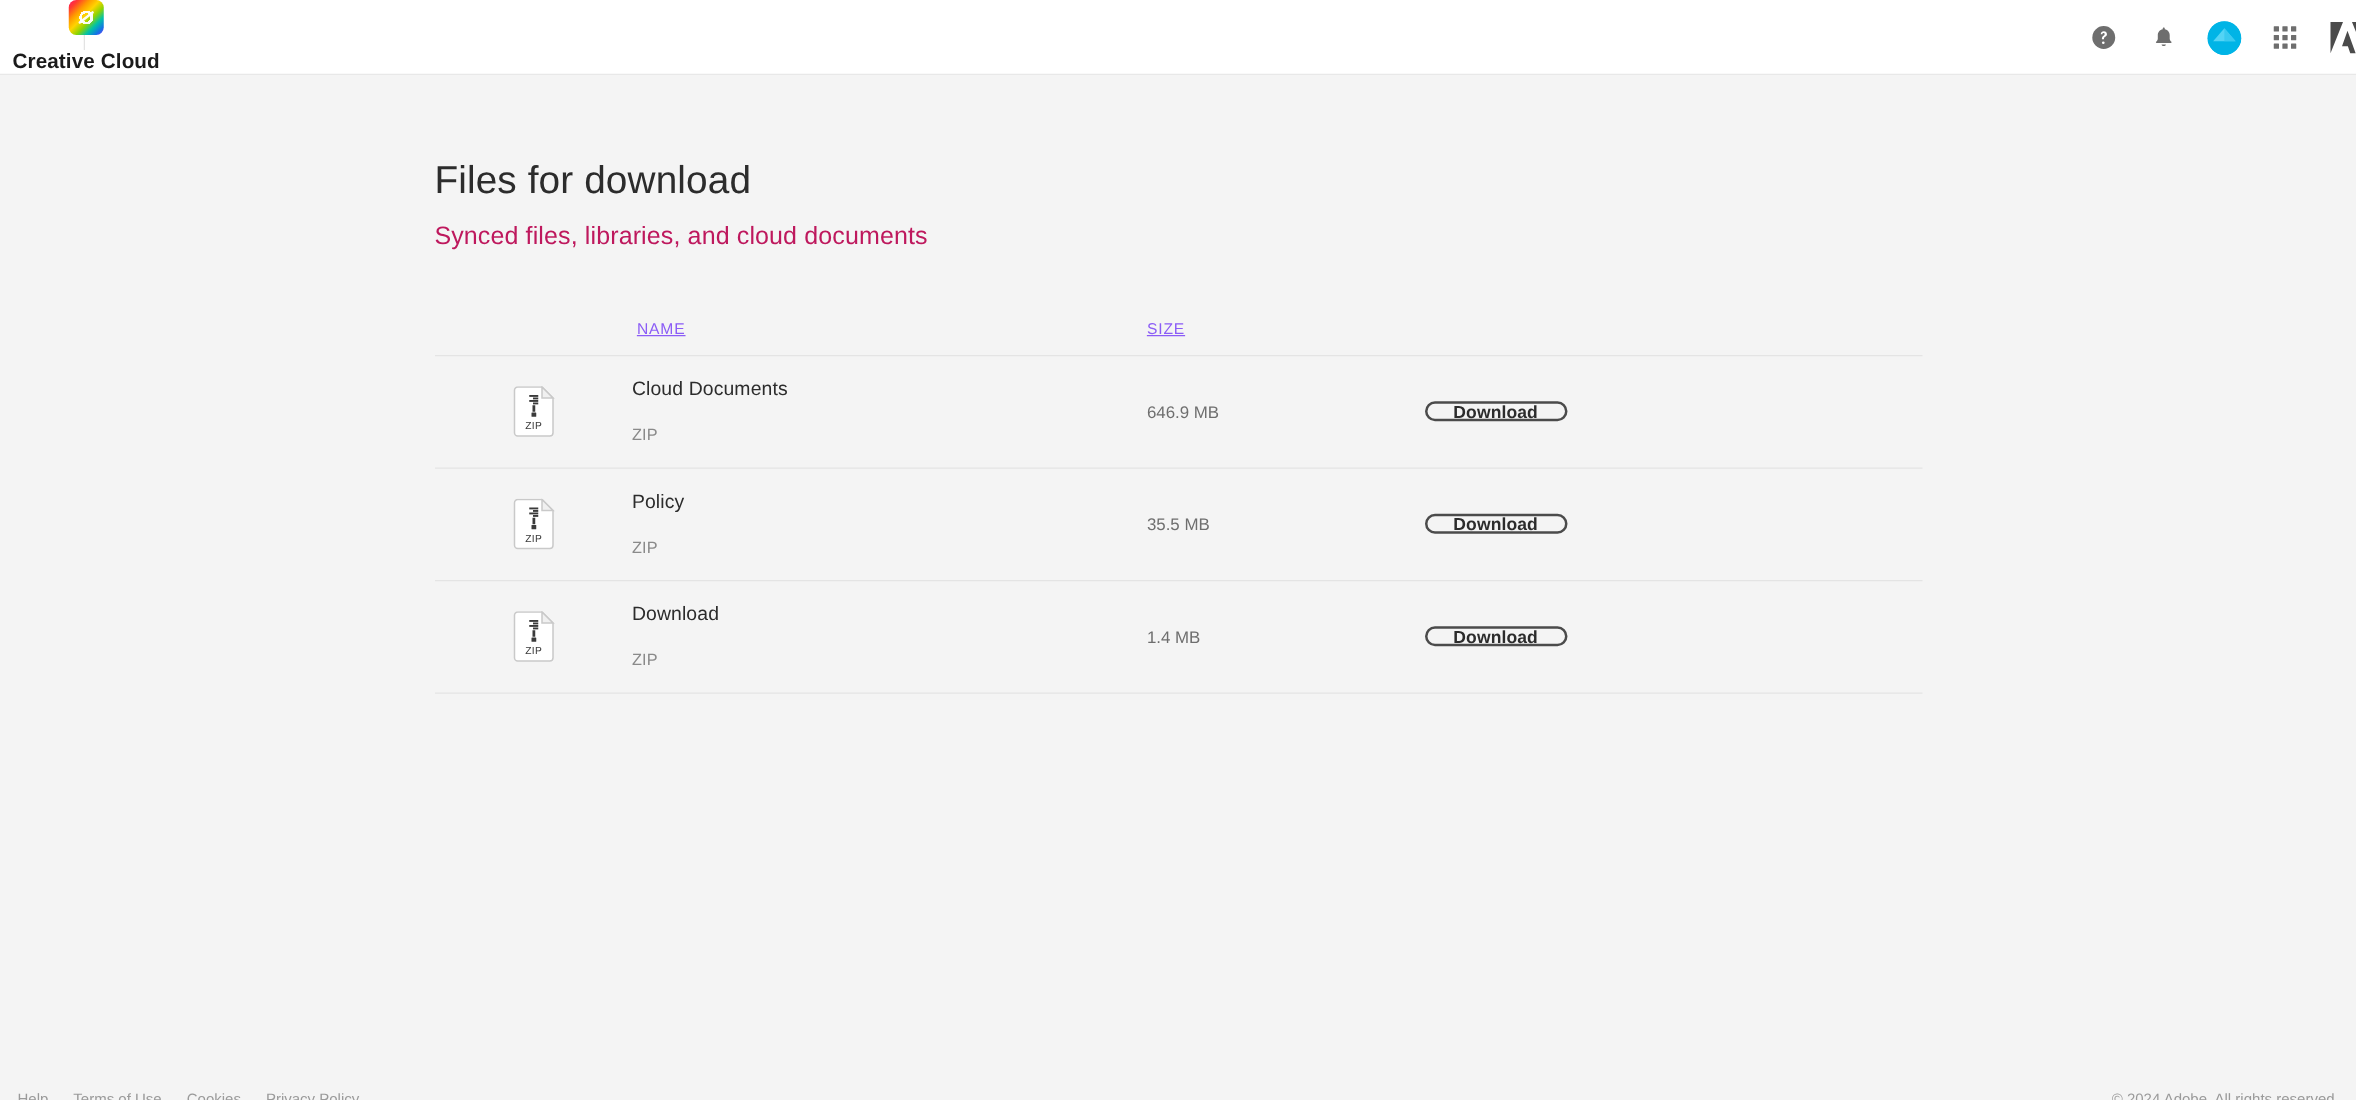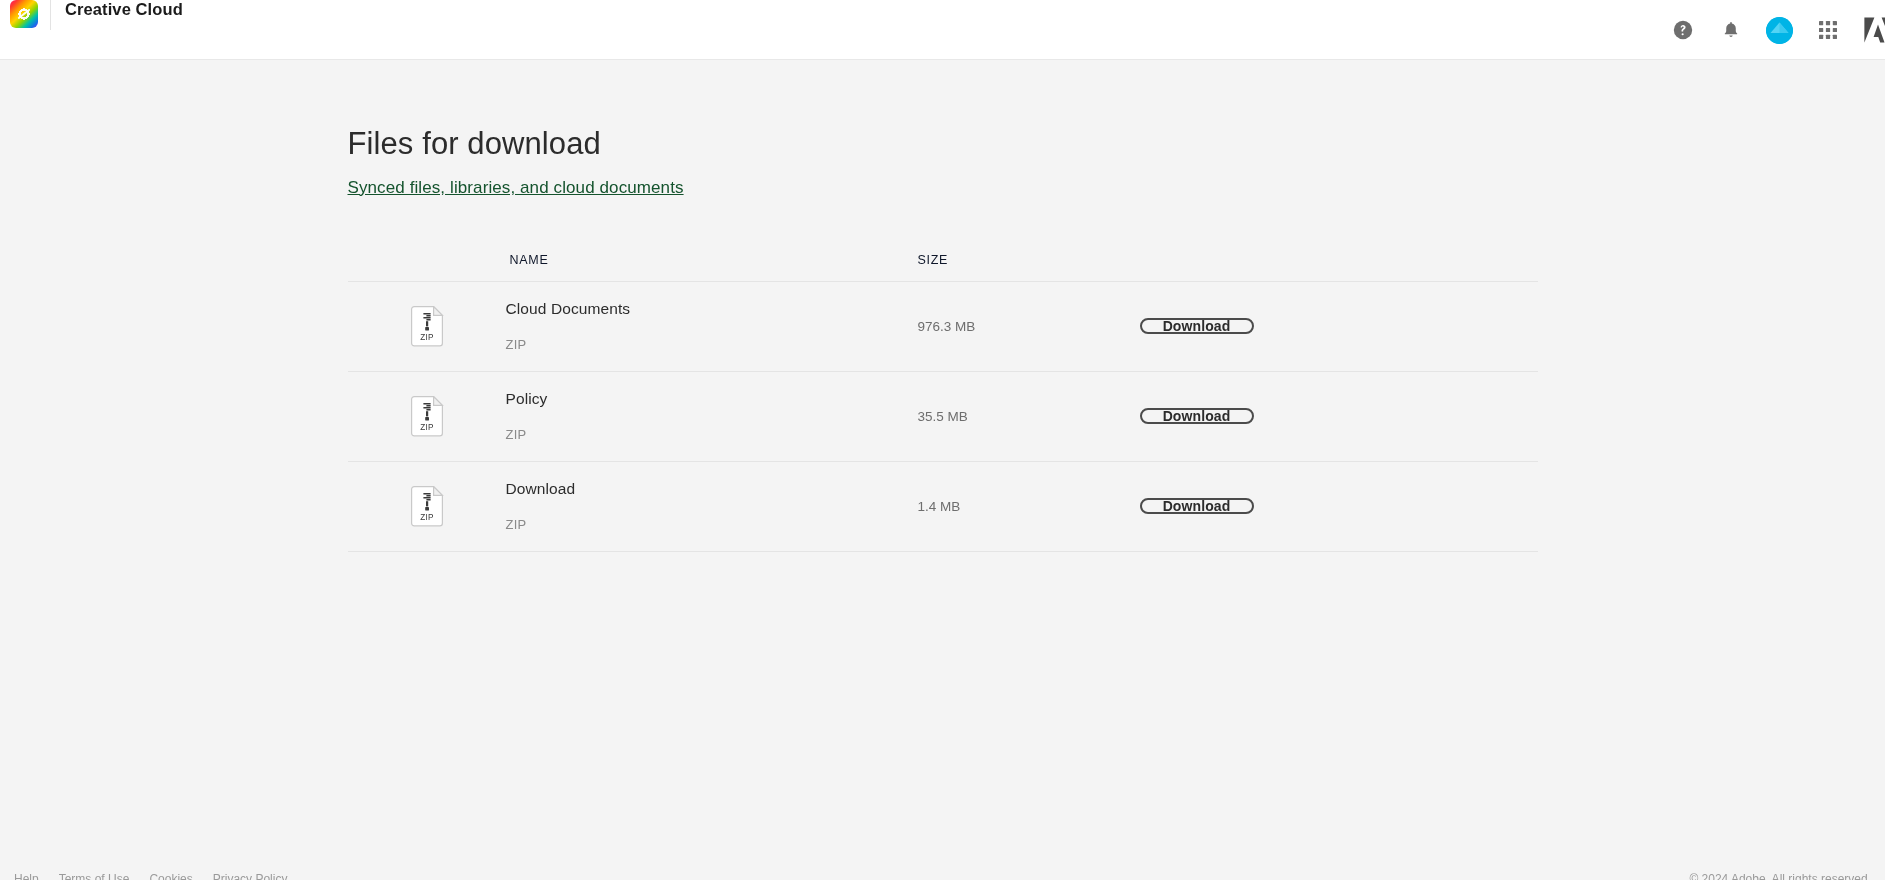--- a/index.html
+++ b/index.html
@@ -22,21 +22,23 @@
     height: 60px;
     background: #ffffff;
     border-bottom: 1px solid #e8e8e8;
     display: flex;
     align-items: center;
     padding: 0 0 0 10px;
   }
 
   .brand {
     display: flex;
+    align-items: center;
     height: 100%;
+    flex-direction: column;
   }
 
   .cc-logo {
     width: 28px;
     height: 28px;
     border-radius: 6px;
     background:
       linear-gradient(135deg,
         #ff0f6e 0%,
         #ff3b30 14%,
@@ -137,46 +139,46 @@
   .page-title {
     font-size: 31px;
     font-weight: normal;
     color: #2c2c2c;
     letter-spacing: .1px;
     padding-top: 56px;
     line-height: 1.15;
   }
 
   .page-subtitle {
-    font-size: 17px;
+    font-size: 20px;
     font-weight: normal;
-    color: #14532d;
+    color: #be185d;
     padding-top: 16px;
     letter-spacing: .1px;
-    text-decoration: underline;
   }
 
   
   .files-table {
     margin-top: 42px;
     width: 1190px;
   }
 
   .table-head {
     display: flex;
     align-items: center;
     height: 42px;
     border-bottom: 1px solid #e4e4e4;
   }
 
   .th {
     font-size: 12.5px;
-    color: #0f172a;
+    color: #8b5cf6;
     letter-spacing: .7px;
     text-transform: uppercase;
+    text-decoration: underline;
   }
 
   .col-name   { width: 570px; padding-left: 162px; }
   .col-size   { width: 220px; }
   .col-action { flex: 1; }
 
   .row {
     display: flex;
     align-items: center;
     height: 90px;
@@ -367,21 +369,21 @@
                 <rect x="15.2" y="21.0" width="3.8" height="3.4" rx="0.4"></rect>
               </g>
               <text x="17" y="34.4" text-anchor="middle" font-family="Liberation Sans, sans-serif" font-size="8.2" fill="#3a3a3a" letter-spacing="0.3">ZIP</text>
             </svg>
           </div>
           <div class="name-block">
             <div class="file-name">Cloud Documents</div>
             <div class="file-type">ZIP</div>
           </div>
         </div>
-        <div class="row-size-cell">976.3 MB</div>
+        <div class="row-size-cell">646.9 MB</div>
         <div class="row-action-cell">
           <button class="download-btn">Download</button>
         </div>
       </div>
 
       <div class="row">
         <div class="row-name-cell">
           <div class="zip-icon">
             <svg width="34" height="41" viewBox="0 0 34 41" aria-hidden="true">
               <path d="M1.6 3.2 A2.6 2.6 0 0 1 4.2 0.6 H23.6 L32.4 9.4 V37.2 A2.6 2.6 0 0 1 29.8 39.8 H4.2 A2.6 2.6 0 0 1 1.6 37.2 Z" fill="#ffffff" stroke="#c9c9c9" stroke-width="1.2"></path>

